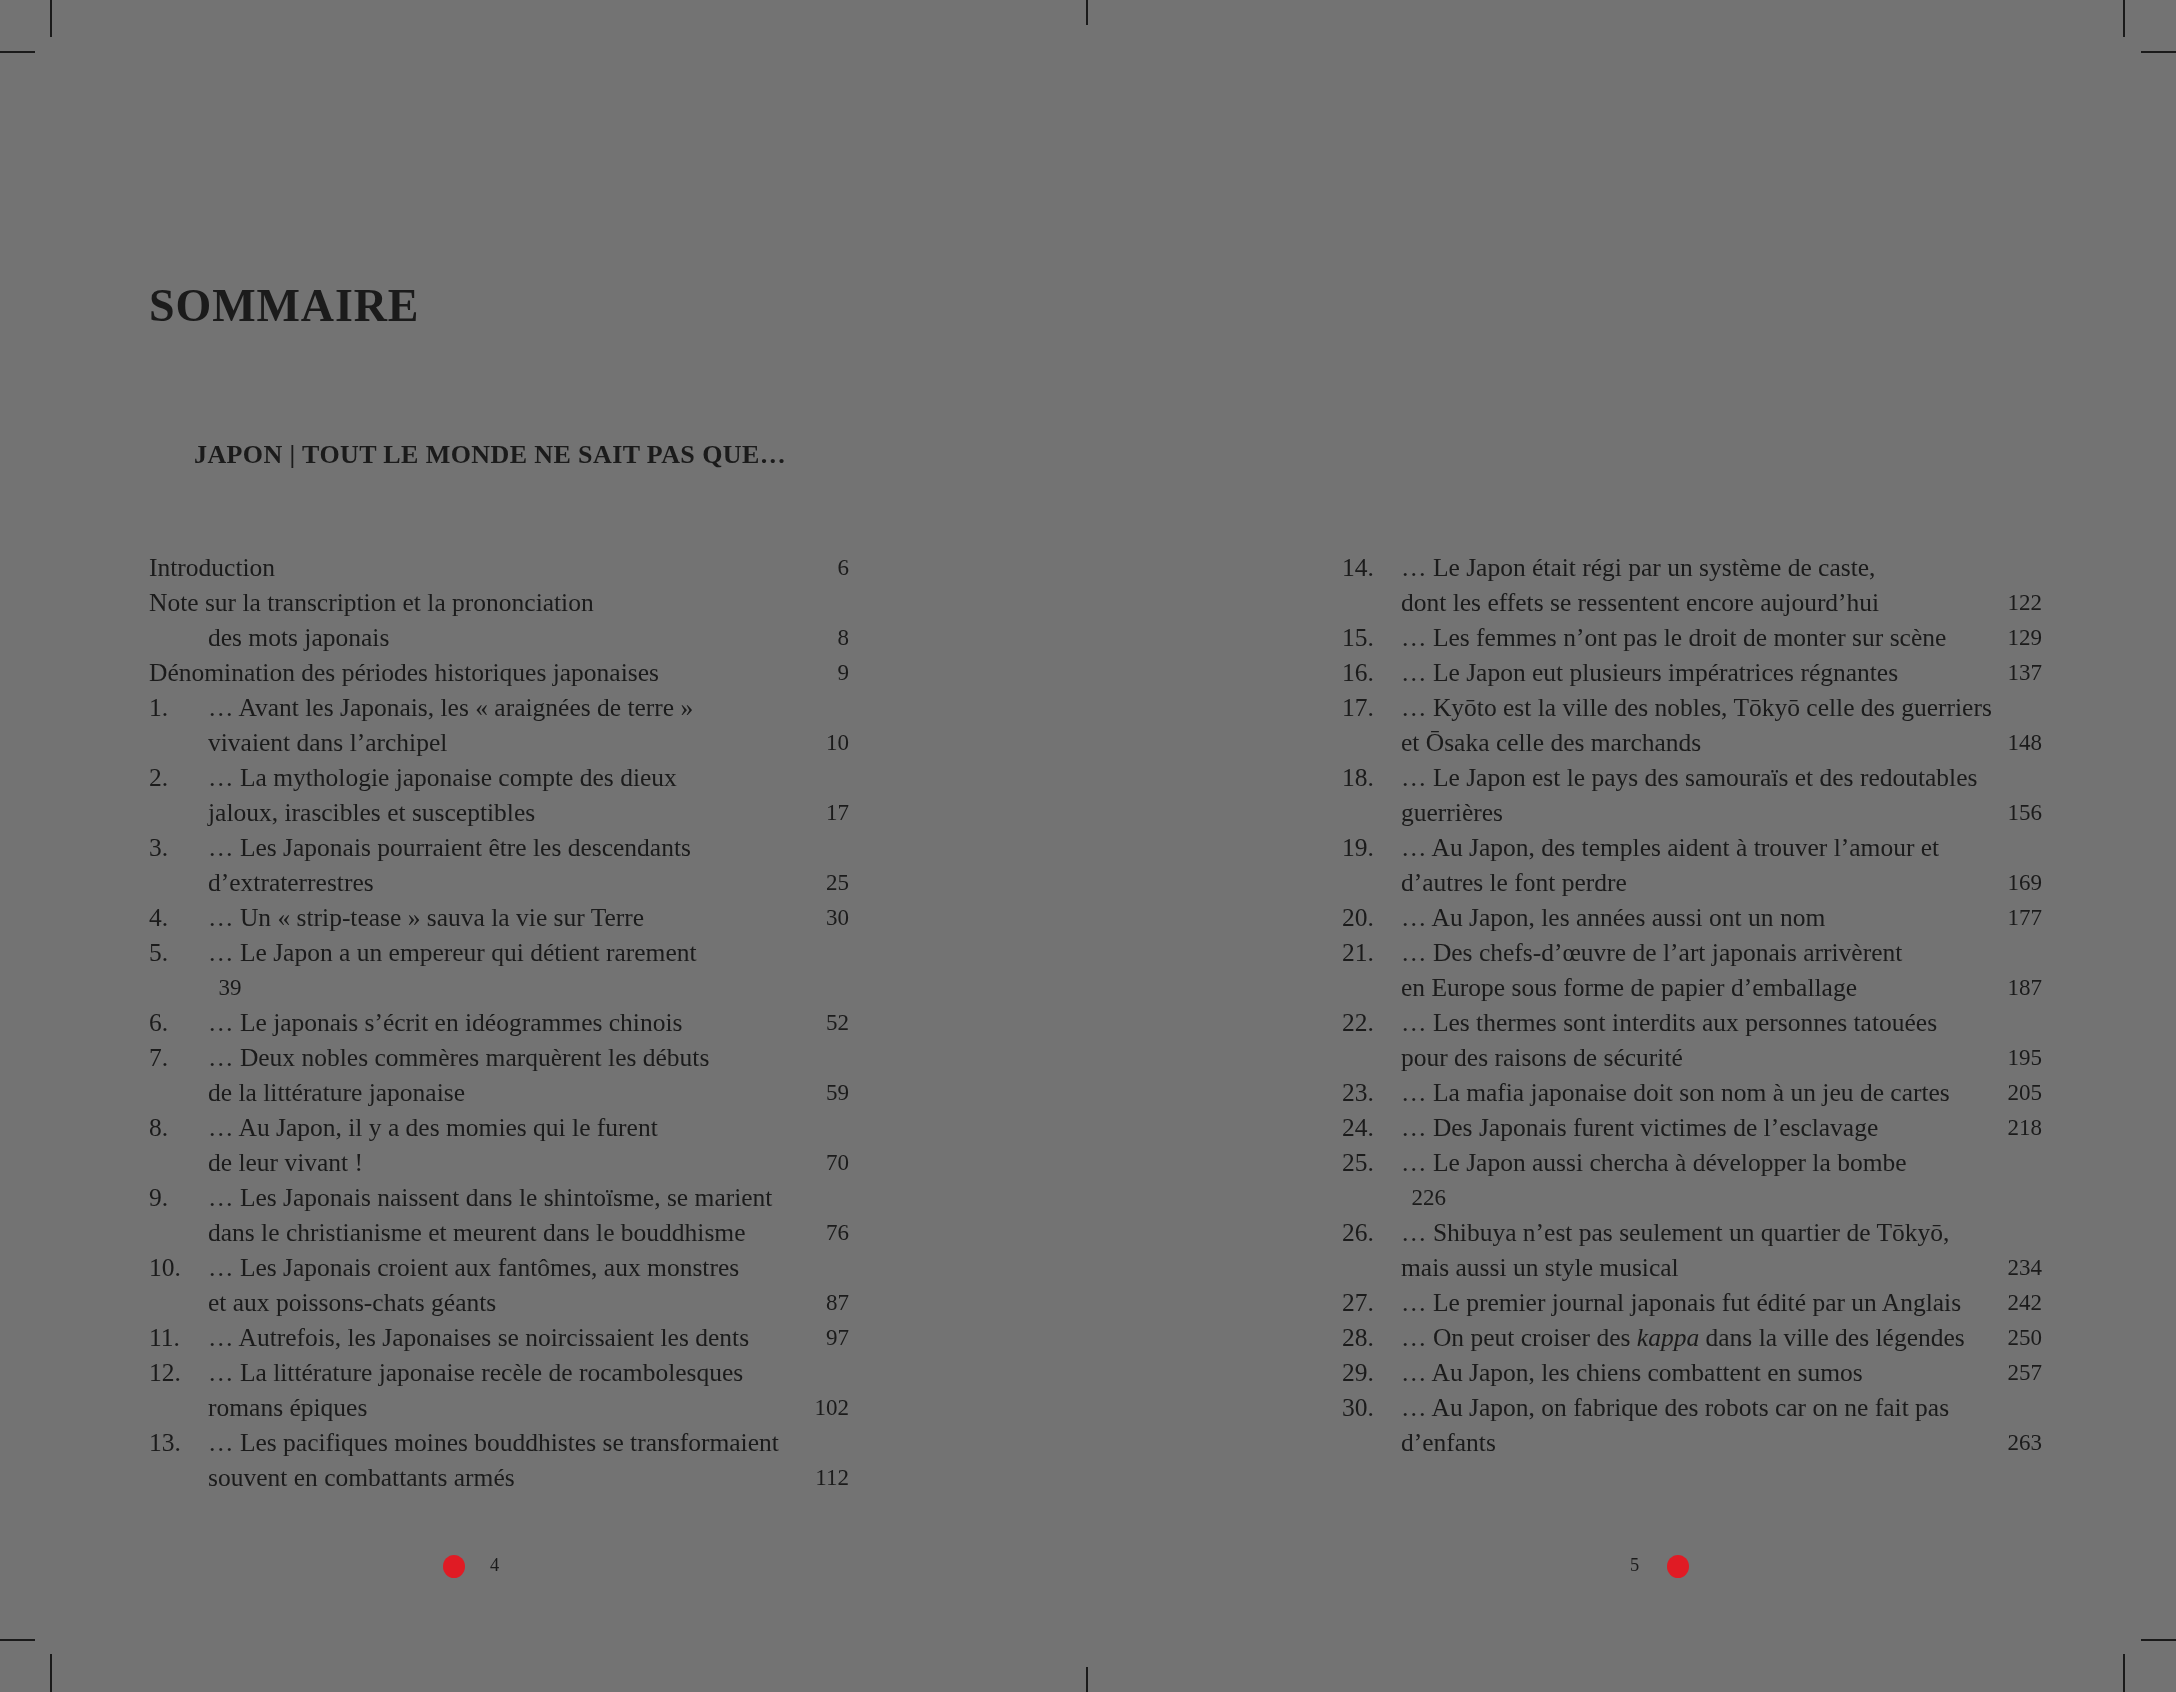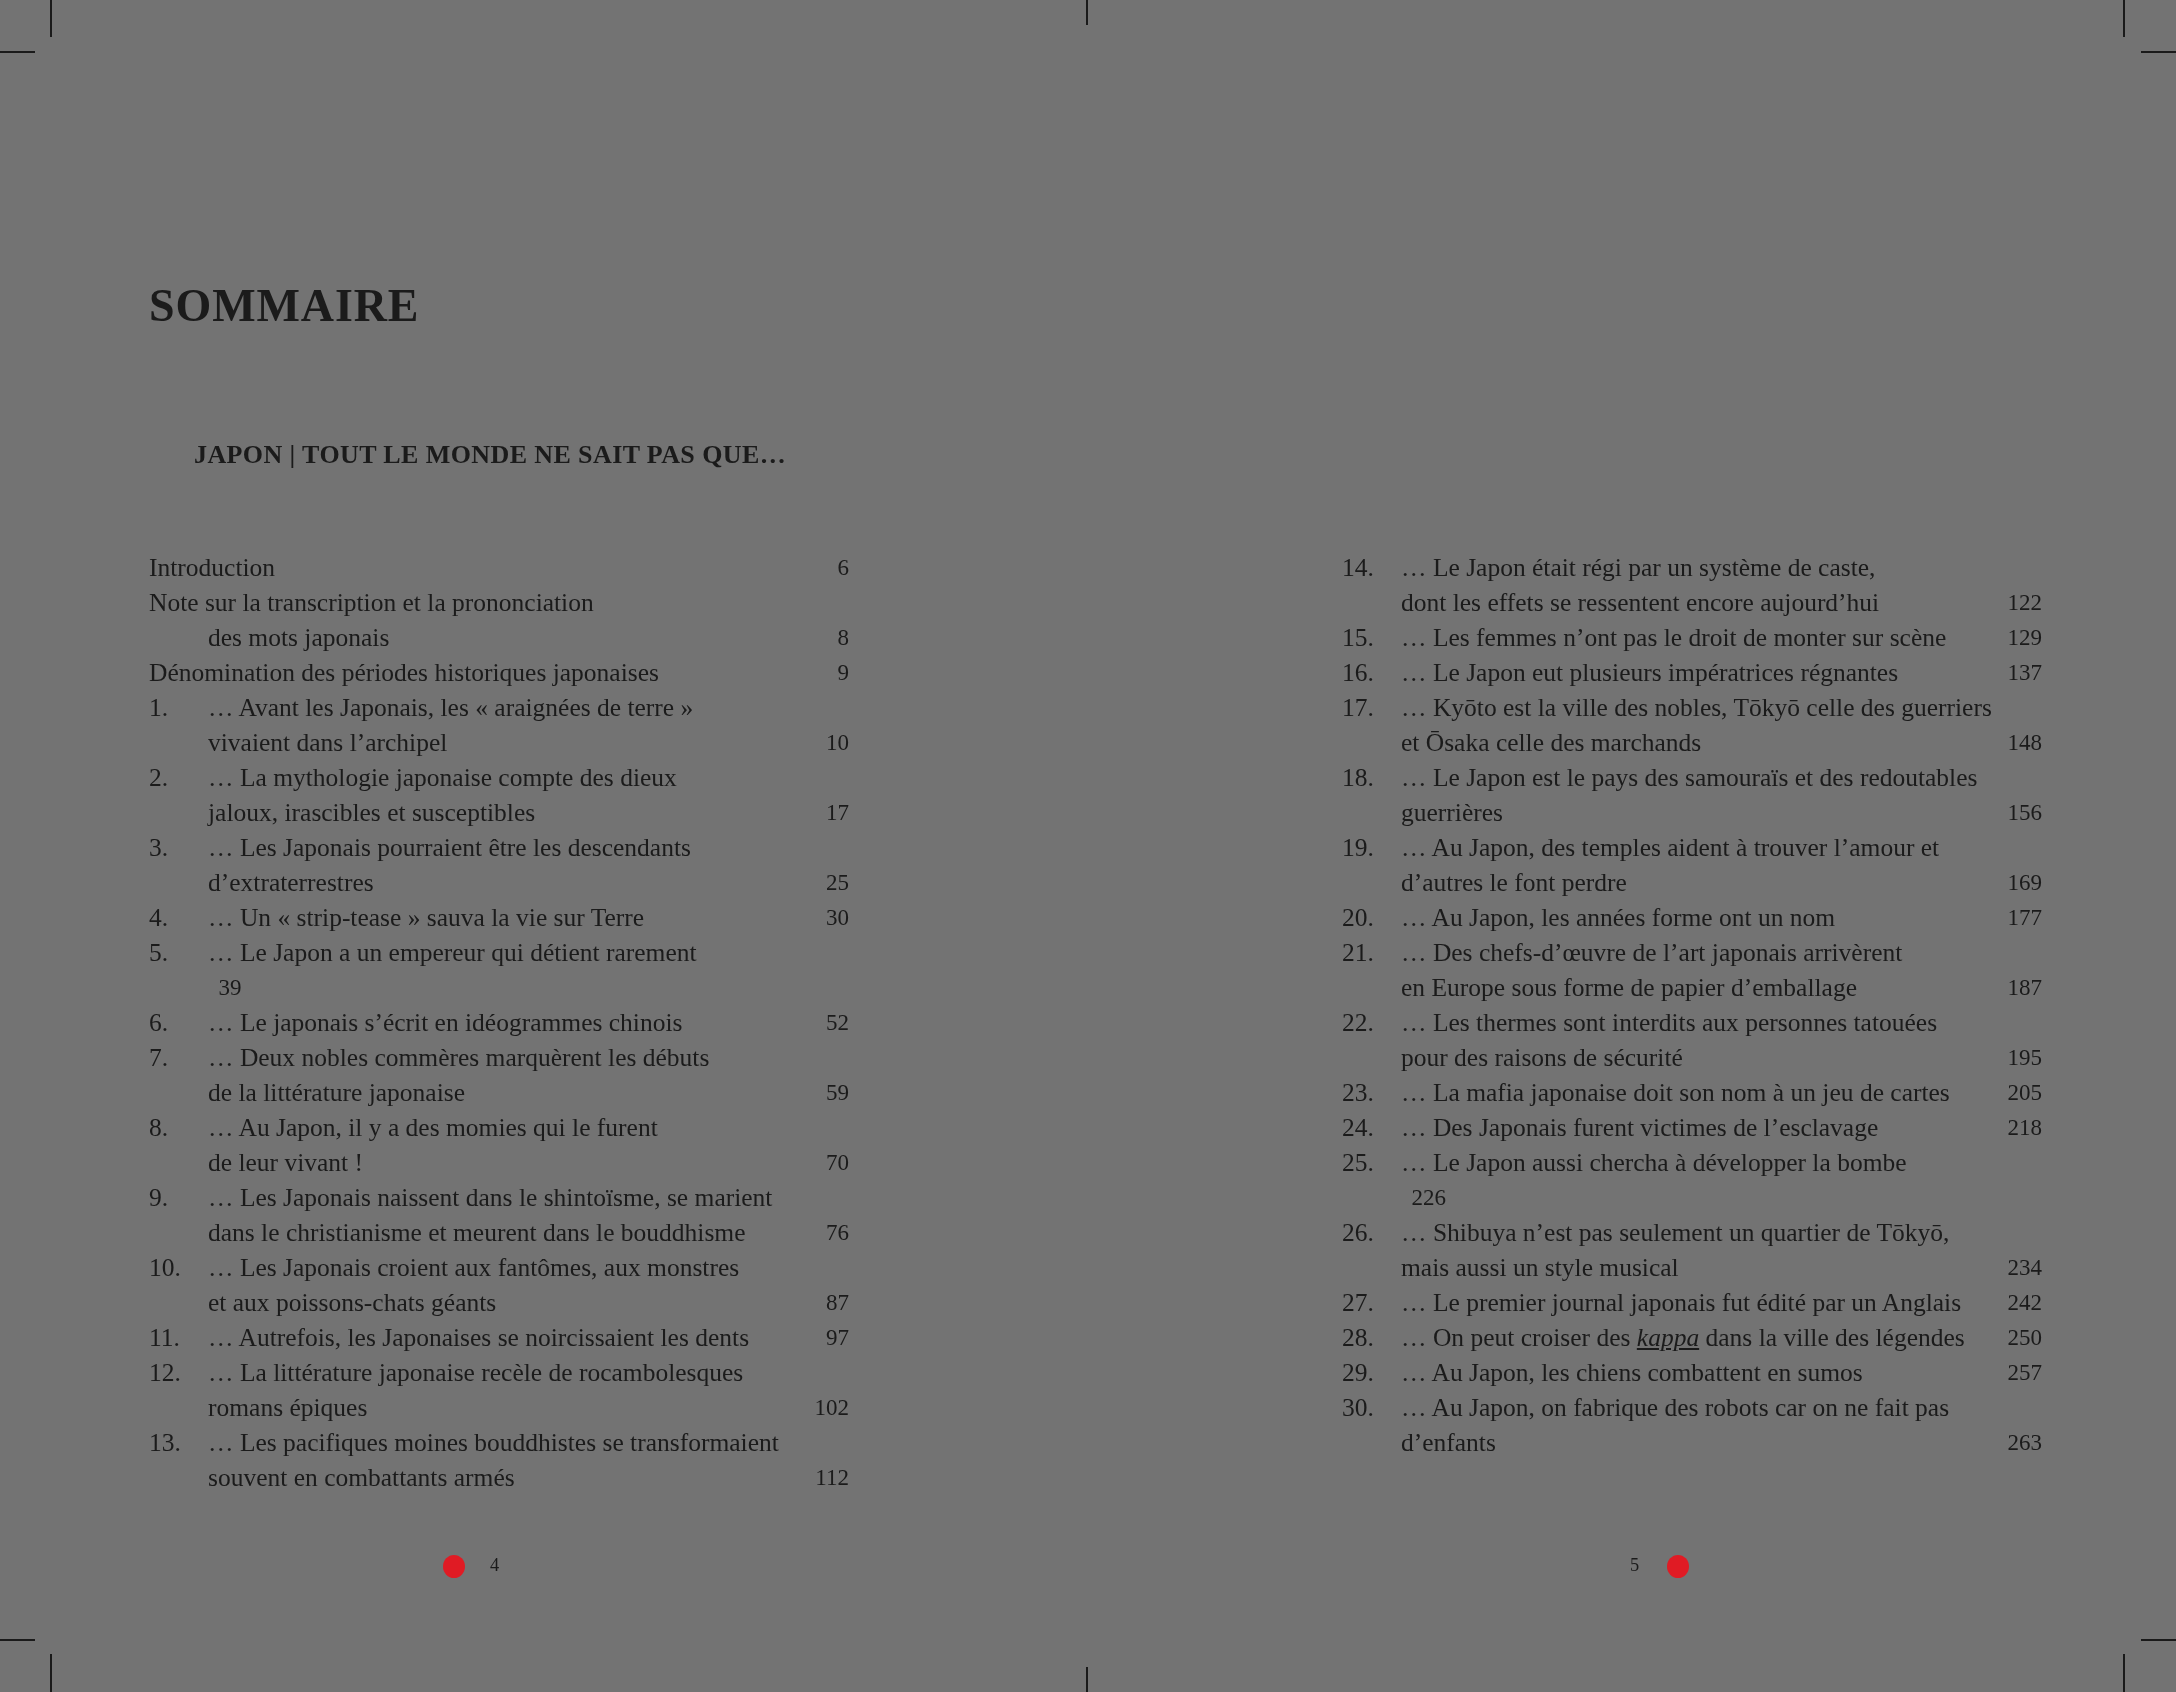--- a/index.html
+++ b/index.html
@@ -23,21 +23,21 @@
     position:absolute;left:149px;top:439px;
     font-size:26px;font-weight:bold;letter-spacing:0.4px;line-height:1.2;margin-left:45px;
   }
   .toc{position:absolute;top:550px;font-size:25.5px;}
   #toc-left{left:149px;width:700px;}
   #toc-right{left:1342px;width:700px;}
   .toc-line{display:flex;height:35px;line-height:35px;white-space:nowrap;}
   .toc-num{flex:0 0 59px;width:59px;}
   .toc-text{flex:1 1 auto;}
   .toc-page{flex:0 0 auto;margin-left:10.5px;font-size:23px;}
-  .toc-text i{font-style:italic;text-decoration:underline;}
+  .toc-text i{font-style:italic;}
 
   
   .folio{position:absolute;top:1553px;font-size:18.4px;line-height:24.6px;}
   #folio-left{left:490px;}
   #folio-right{left:1630px;}
   .folio-dot{
     position:absolute;top:1555px;width:22px;height:23px;border-radius:50%;
     background:var(--accent,#e01b24);
   }
   #folio-dot-left{left:443px;}
@@ -228,21 +228,21 @@
         <span class="toc-num">19.</span>
         <span class="toc-text">… Au Japon, des temples aident à trouver l’amour et</span>
       </div>
       <div class="toc-line">
         <span class="toc-num"></span>
         <span class="toc-text">d’autres le font perdre</span>
         <span class="toc-page">169</span>
       </div>
       <div class="toc-line">
         <span class="toc-num">20.</span>
-        <span class="toc-text">… Au Japon, les années forme ont un nom</span>
+        <span class="toc-text">… Au Japon, les années aussi ont un nom</span>
         <span class="toc-page">177</span>
       </div>
       <div class="toc-line">
         <span class="toc-num">21.</span>
         <span class="toc-text">… Des chefs-d’œuvre de l’art japonais arrivèrent</span>
       </div>
       <div class="toc-line">
         <span class="toc-num"></span>
         <span class="toc-text">en Europe sous forme de papier d’emballage</span>
         <span class="toc-page">187</span>

